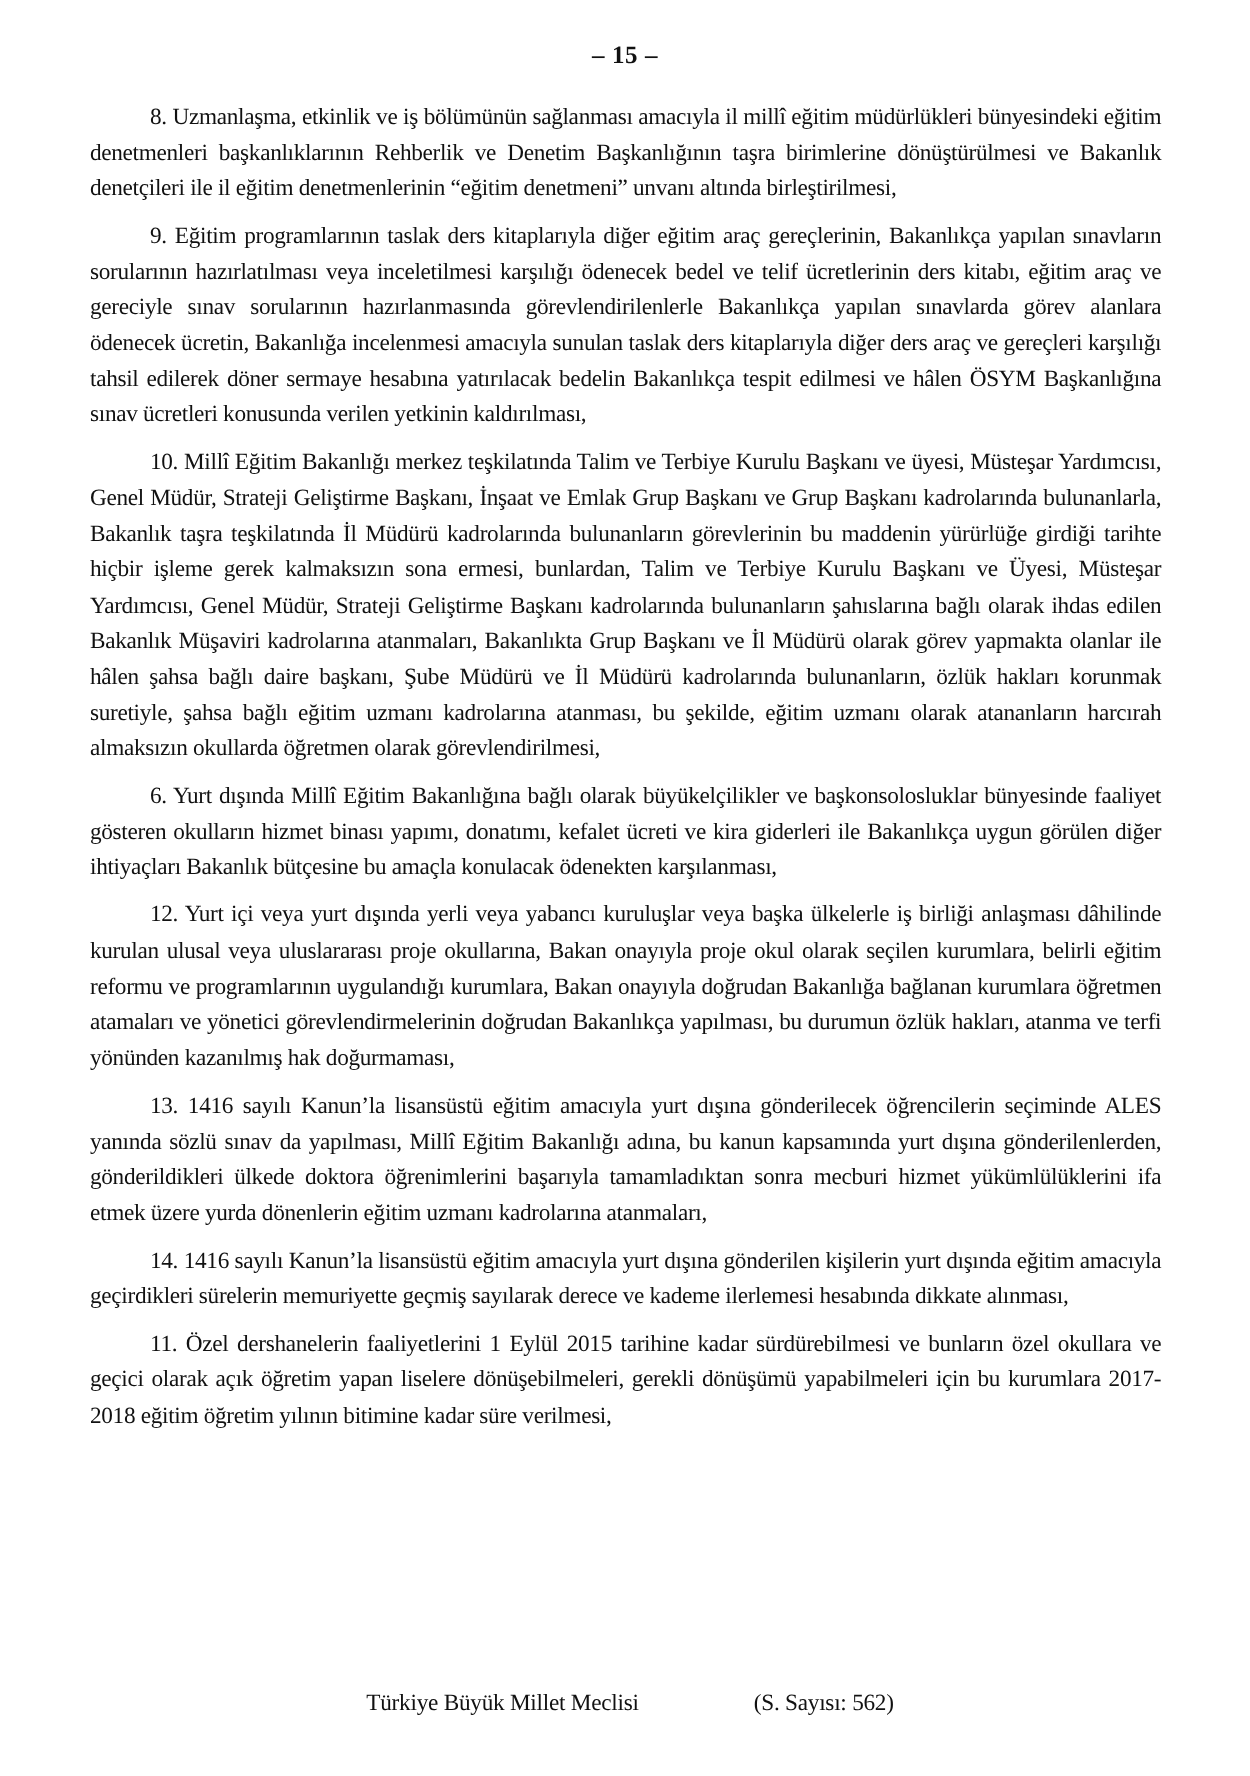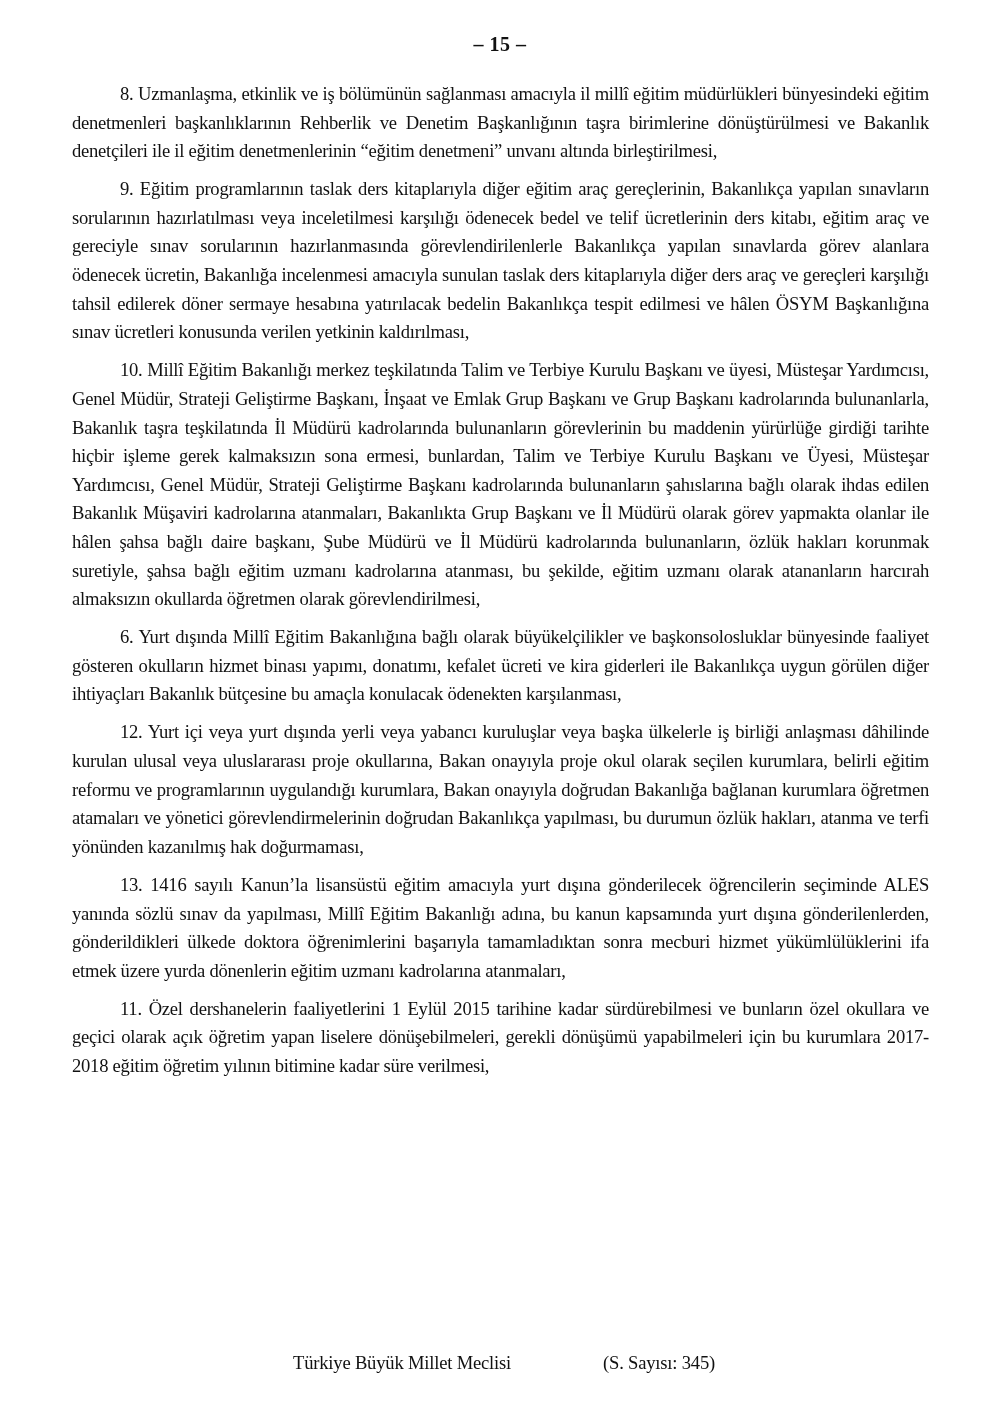--- a/index.html
+++ b/index.html
@@ -66,19 +66,20 @@
 
 <div class="page-number">– 15 –</div>
 
 <div class="body-text">
   <p class="para"><span class="num">8.</span> <span>Uzmanlaşma, etkinlik ve iş bölümünün sağlanması amacıyla il millî eğitim müdürlükleri bünyesindeki eğitim denetmenleri başkanlıklarının Rehberlik ve Denetim Başkanlığının taşra birimlerine dönüştürülmesi ve Bakanlık denetçileri ile il eğitim denetmenlerinin “eğitim denetmeni” unvanı altında birleştirilmesi,</span></p>
   <p class="para"><span class="num">9.</span> <span>Eğitim programlarının taslak ders kitaplarıyla diğer eğitim araç gereçlerinin, Bakanlıkça yapılan sınavların sorularının hazırlatılması veya inceletilmesi karşılığı ödenecek bedel ve telif ücretlerinin ders kitabı, eğitim araç ve gereciyle sınav sorularının hazırlanmasında görevlendirilenlerle Bakanlıkça yapılan sınavlarda görev alanlara ödenecek ücretin, Bakanlığa incelenmesi amacıyla sunulan taslak ders kitaplarıyla diğer ders araç ve gereçleri karşılığı tahsil edilerek döner sermaye hesabına yatırılacak bedelin Bakanlıkça tespit edilmesi ve hâlen ÖSYM Başkanlığına sınav ücretleri konusunda verilen yetkinin kaldırılması,</span></p>
   <p class="para"><span class="num">10.</span> <span>Millî Eğitim Bakanlığı merkez teşkilatında Talim ve Terbiye Kurulu Başkanı ve üyesi, Müsteşar Yardımcısı, Genel Müdür, Strateji Geliştirme Başkanı, İnşaat ve Emlak Grup Başkanı ve Grup Başkanı kadrolarında bulunanlarla, Bakanlık taşra teşkilatında İl Müdürü kadrolarında bulunanların görevlerinin bu maddenin yürürlüğe girdiği tarihte hiçbir işleme gerek kalmaksızın sona ermesi, bunlardan, Talim ve Terbiye Kurulu Başkanı ve Üyesi, Müsteşar Yardımcısı, Genel Müdür, Strateji Geliştirme Başkanı kadrolarında bulunanların şahıslarına bağlı olarak ihdas edilen Bakanlık Müşaviri kadrolarına atanmaları, Bakanlıkta Grup Başkanı ve İl Müdürü olarak görev yapmakta olanlar ile hâlen şahsa bağlı daire başkanı, Şube Müdürü ve İl Müdürü kadrolarında bulunanların, özlük hakları korunmak suretiyle, şahsa bağlı eğitim uzmanı kadrolarına atanması, bu şekilde, eğitim uzmanı olarak atananların harcırah almaksızın okullarda öğretmen olarak görevlendirilmesi,</span></p>
   <p class="para"><span class="num">6.</span> <span>Yurt dışında Millî Eğitim Bakanlığına bağlı olarak büyükelçilikler ve başkonsolosluklar bünyesinde faaliyet gösteren okulların hizmet binası yapımı, donatımı, kefalet ücreti ve kira giderleri ile Bakanlıkça uygun görülen diğer ihtiyaçları Bakanlık bütçesine bu amaçla konulacak ödenekten karşılanması,</span></p>
   <p class="para"><span class="num">12.</span> <span>Yurt içi veya yurt dışında yerli veya yabancı kuruluşlar veya başka ülkelerle iş birliği anlaşması dâhilinde kurulan ulusal veya uluslararası proje okullarına, Bakan onayıyla proje okul olarak seçilen kurumlara, belirli eğitim reformu ve programlarının uygulandığı kurumlara, Bakan onayıyla doğrudan Bakanlığa bağlanan kurumlara öğretmen atamaları ve yönetici görevlendirmelerinin doğrudan Bakanlıkça yapılması, bu durumun özlük hakları, atanma ve terfi yönünden kazanılmış hak doğurmaması,</span></p>
   <p class="para"><span class="num">13.</span> <span>1416 sayılı Kanun’la lisansüstü eğitim amacıyla yurt dışına gönderilecek öğrencilerin seçiminde ALES yanında sözlü sınav da yapılması, Millî Eğitim Bakanlığı adına, bu kanun kapsamında yurt dışına gönderilenlerden, gönderildikleri ülkede doktora öğrenimlerini başarıyla tamamladıktan sonra mecburi hizmet yükümlülüklerini ifa etmek üzere yurda dönenlerin eğitim uzmanı kadrolarına atanmaları,</span></p>
+  <p class="para"><span class="num">14.</span> <span>1416 sayılı Kanun’la lisansüstü eğitim amacıyla yurt dışına gönderilen kişilerin yurt dışında eğitim amacıyla geçirdikleri sürelerin memuriyette geçmiş sayılarak derece ve kademe ilerlemesi hesabında dikkate alınması,</span></p>
   <p class="para"><span class="num">11.</span> <span>Özel dershanelerin faaliyetlerini 1 Eylül 2015 tarihine kadar sürdürebilmesi ve bunların özel okullara ve geçici olarak açık öğretim yapan liselere dönüşebilmeleri, gerekli dönüşümü yapabilmeleri için bu kurumlara 2017-2018 eğitim öğretim yılının bitimine kadar süre verilmesi,</span></p>
 </div>
 
 <div class="footer">
   <span class="assembly">Türkiye Büyük Millet Meclisi</span>
-  <span class="seq">(S. Sayısı: 345)</span>
+  <span class="seq">(S. Sayısı: 562)</span>
 </div>
 
 </body></html>

